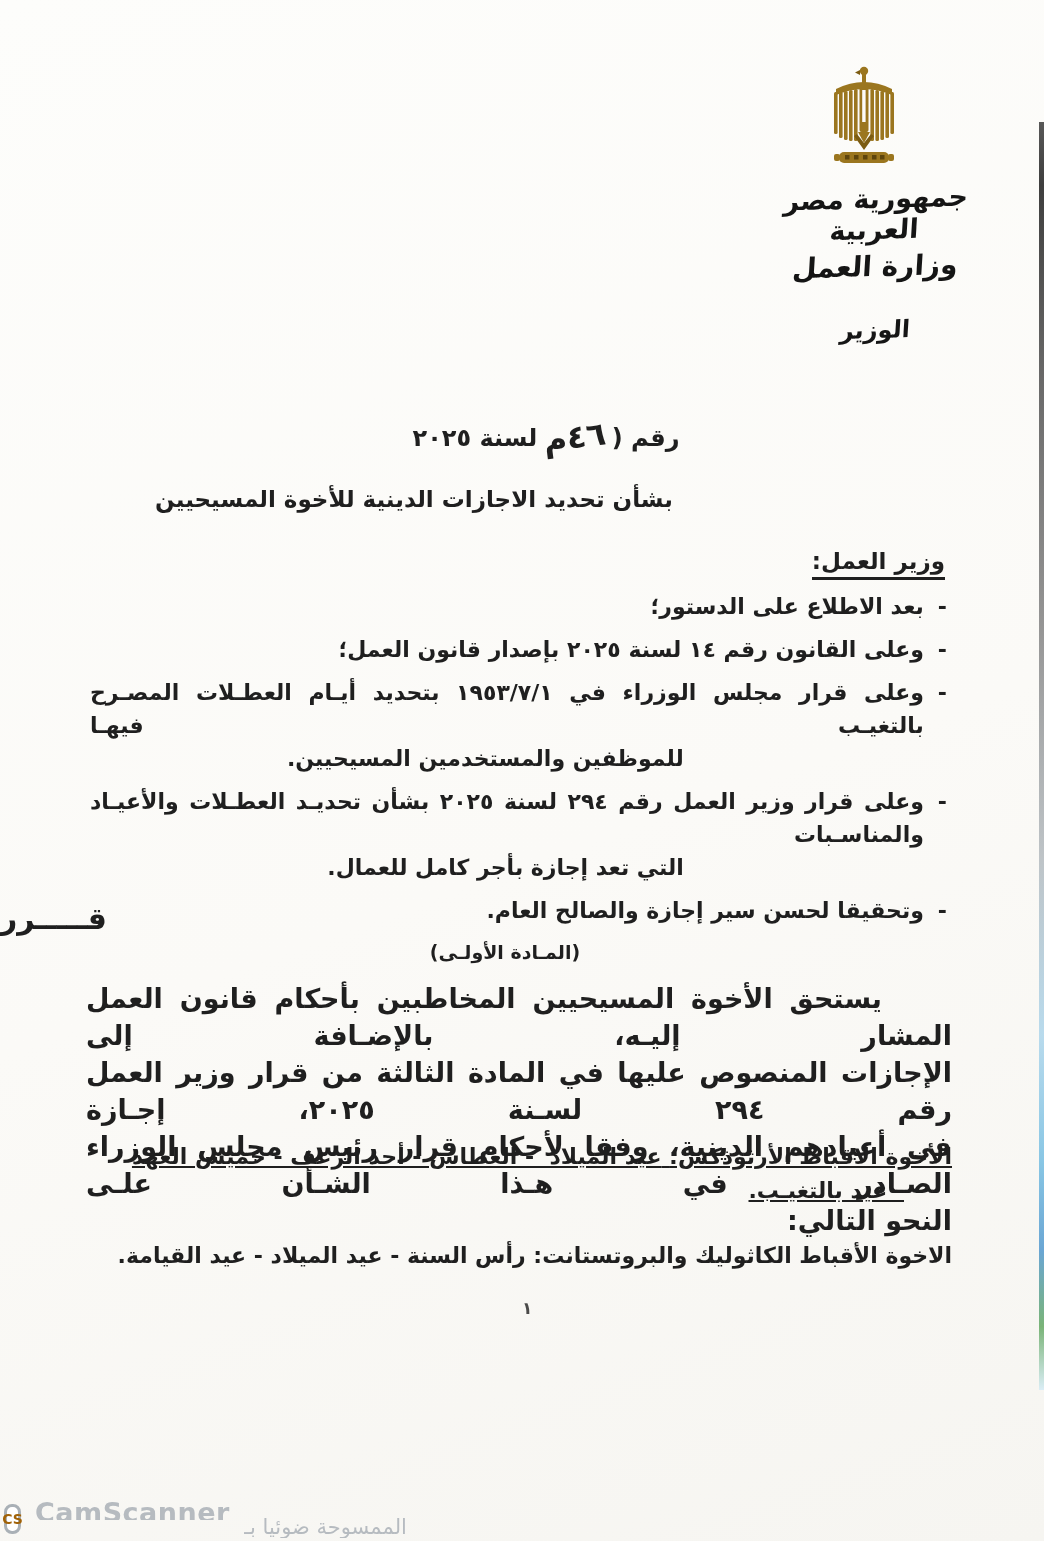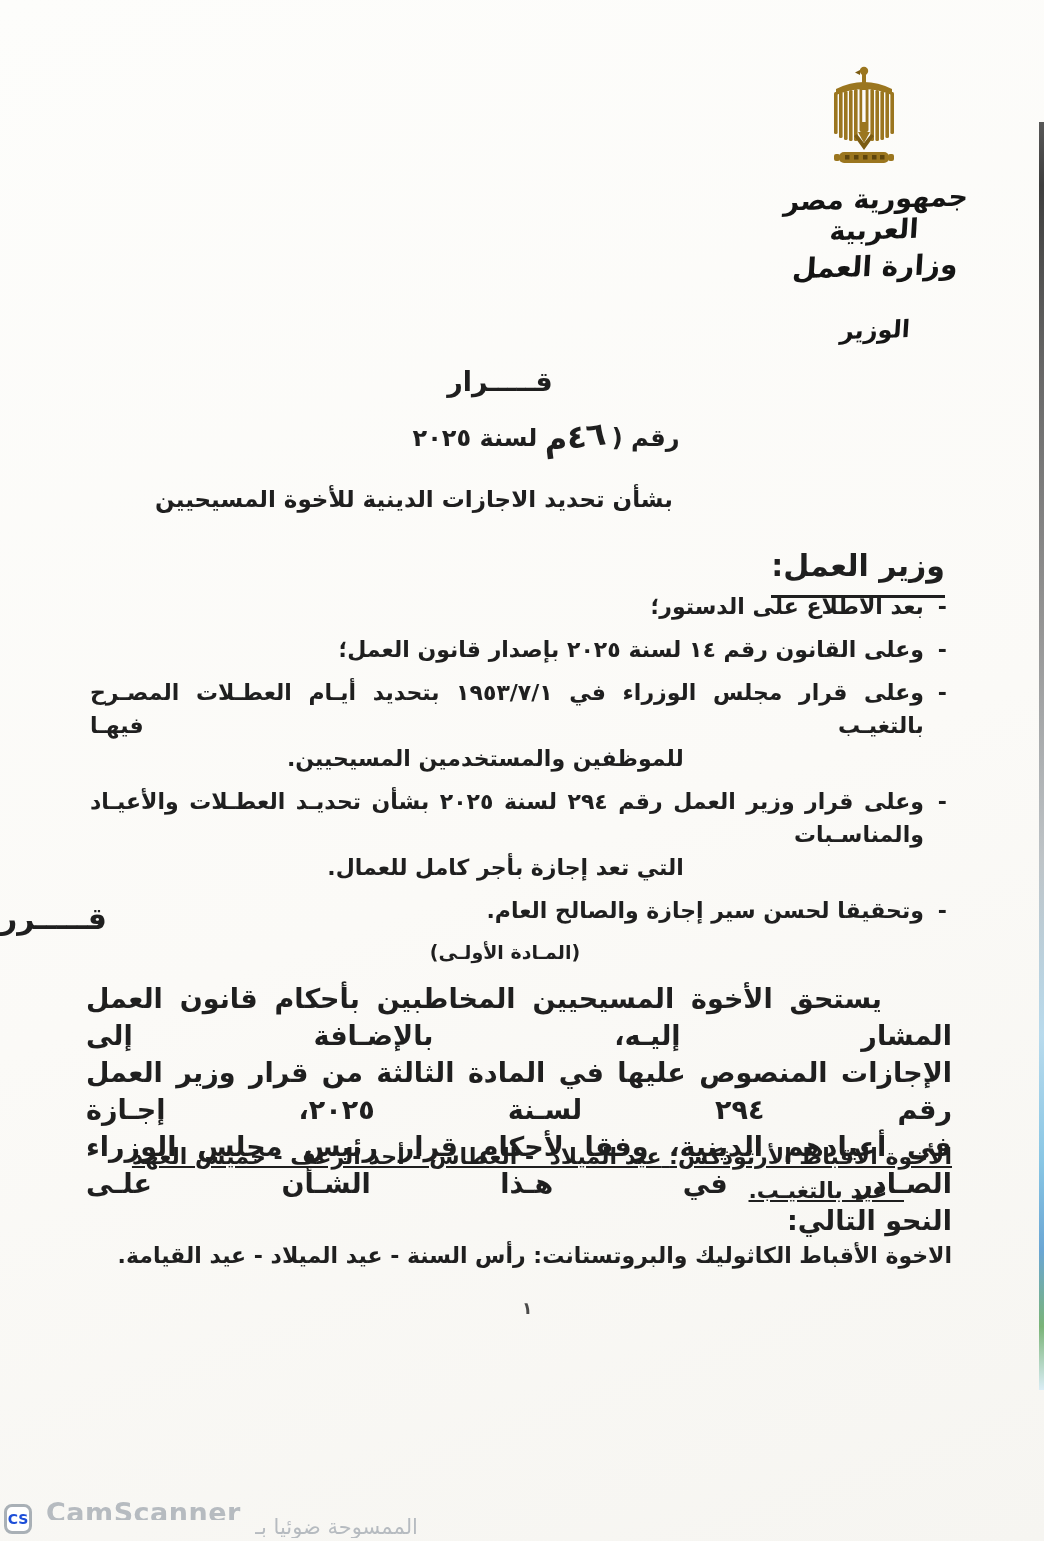--- a/index.html
+++ b/index.html
@@ -37,22 +37,22 @@
   .decree-title { position:absolute; top:366px; left:0; width:1000px;
                   text-align:center; font-size:27px; font-weight:bold; }
   .decree-number { position:absolute; top:416px; left:46px; width:1000px;
                    text-align:center; font-size:24px; font-weight:bold; direction:rtl; }
   .handwritten { display:inline-block; font-size:32px; font-weight:bold;
                  transform:rotate(-7deg) translateY(2px); margin:0 6px; }
   .decree-subject { position:absolute; top:486px; left:0; width:828px;
                     text-align:center; font-size:23px; font-weight:bold; }
 
   .preamble-heading { position:absolute; top:548px; right:99px;
-                      font-size:30px; font-weight:bold; direction:rtl;
-                      border-bottom:3px solid #1f1f1f; padding-bottom:12px; }
+                      font-size:23px; font-weight:bold; direction:rtl;
+                      border-bottom:3px solid #1f1f1f; padding-bottom:3px; }
 
   .preamble-list { position:absolute; top:590px; right:97px; left:90px;
                    direction:rtl; font-size:22px; font-weight:bold; }
   .p-item { display:flex; gap:14px; margin-bottom:10px; }
   .p-marker { flex:0 0 auto; line-height:33px; }
   .p-lines { flex:1 1 auto; min-width:0; }
   .p-line { line-height:33px; }
   .p-line.stretch { text-align:justify; text-align-last:justify; }
   .p-line.cont { margin-right:240px; }
 
@@ -72,24 +72,24 @@
   .group-1 { top:1140px;text-decoration:underline; }
   .group-2 { top:1239px; }
   .group-line2 { margin-right:48px; }
 
   .page-number { position:absolute; top:1298px; left:522px; font-size:17px;
                  font-weight:bold; opacity:.8; }
 
   
   .watermark { position:absolute; left:4px; top:1494px; display:flex;
                align-items:flex-start; gap:14px; color:#b6bbc0; }
-  .wm-badge { width:28px; height:30px; margin-top:10px;
+  .wm-badge { width:17px; height:30px; margin-top:10px;
               border:3px solid #a9b0b6; border-radius:8px; background:#fff;
               display:flex; align-items:center; justify-content:center;
-              font-size:14px; font-weight:bold; color:#1d4ed8; box-sizing:border-box; }
+              font-size:14px; font-weight:bold; color:#a16207; box-sizing:border-box; }
   .wm-brand { font-size:27px; font-weight:bold; letter-spacing:.5px;
               height:20px; line-height:25px; overflow:hidden; margin-top:6px; }
   .wm-arabic { font-size:21px; direction:rtl; height:24px; line-height:26px;
                overflow:hidden; margin-top:20px; }
 </style>
 </head>
 <body>
 
 <div class="page">
 
@@ -128,21 +128,20 @@
       <rect x="35" y="91" width="4.5" height="4.5" fill="#5e450d"></rect>
       <rect x="44" y="91" width="4.5" height="4.5" fill="#5e450d"></rect>
       <rect x="52" y="91" width="4.5" height="4.5" fill="#5e450d"></rect>
     </g>
   </svg>
 
   <div class="calli calli-1">جمهورية مصر العربية</div>
   <div class="calli calli-2">وزارة العمل</div>
   <div class="calli calli-3">الوزير</div>
 
-  <div class="decree-title">قـــــرار</div>
 
   <div class="decree-number rtl">
     <span>رقم (</span><span class="handwritten">٤٦م</span><span>لسنة ٢٠٢٥</span>
   </div>
 
   <div class="decree-subject">بشأن تحديد الاجازات الدينية للأخوة المسيحيين</div>
 
   <div class="preamble-heading">وزير العمل:</div>
 
   <div class="preamble-list">

